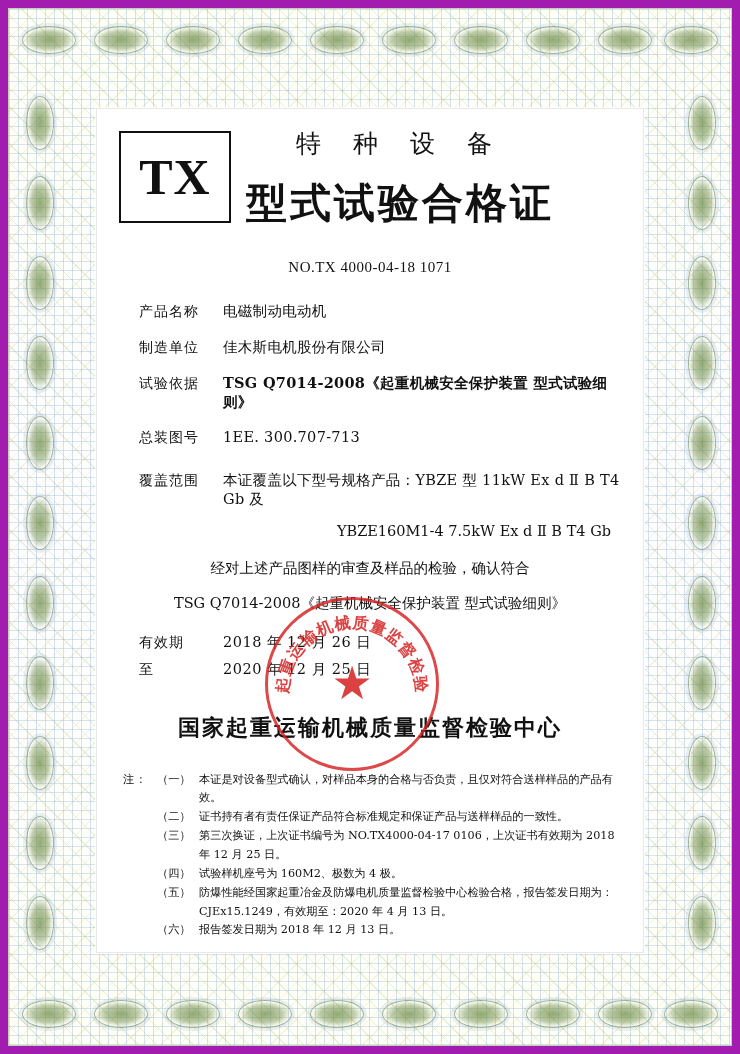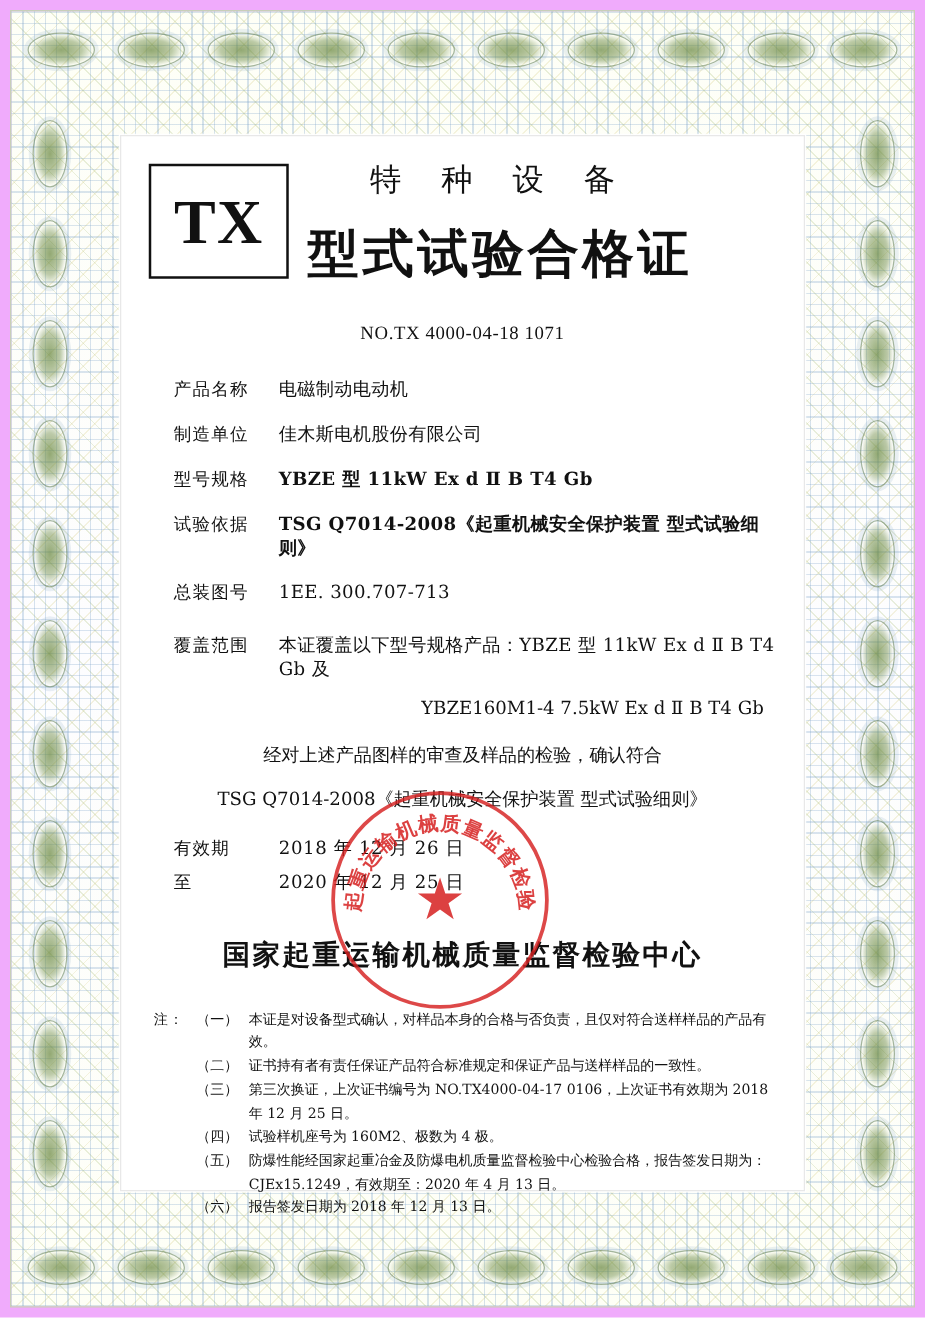--- a/index.html
+++ b/index.html
@@ -12,21 +12,21 @@
     background: #ffffff;
     font-family: "Liberation Serif", "DejaVu Serif", serif;
     overflow: hidden;
   }
 
   
   .certificate {
     position: relative;
     width: 740px;
     height: 1054px;
-    background: #f0abfc;
+    background: #a21caf;
     box-sizing: border-box;
   }
 
   .guilloche {
     position: absolute;
     left: 8px;
     top: 8px;
     right: 8px;
     bottom: 8px;
     box-sizing: border-box;
@@ -380,24 +380,20 @@
     <div class="fields">
       <div class="field-row">
         <div class="field-label">产品名称</div>
         <div class="field-value">电磁制动电动机</div>
       </div>
       <div class="field-row">
         <div class="field-label">制造单位</div>
         <div class="field-value">佳木斯电机股份有限公司</div>
       </div>
       <div class="field-row">
-        <div class="field-label">型号规格</div>
-        <div class="field-value bold">YBZE 型 11kW Ex d Ⅱ B T4 Gb</div>
-      </div>
-      <div class="field-row">
         <div class="field-label">试验依据</div>
         <div class="field-value bold">TSG Q7014-2008《起重机械安全保护装置 型式试验细则》</div>
       </div>
       <div class="field-row">
         <div class="field-label">总装图号</div>
         <div class="field-value">1EE. 300.707-713</div>
       </div>
     </div>
 
     <div class="coverage">

